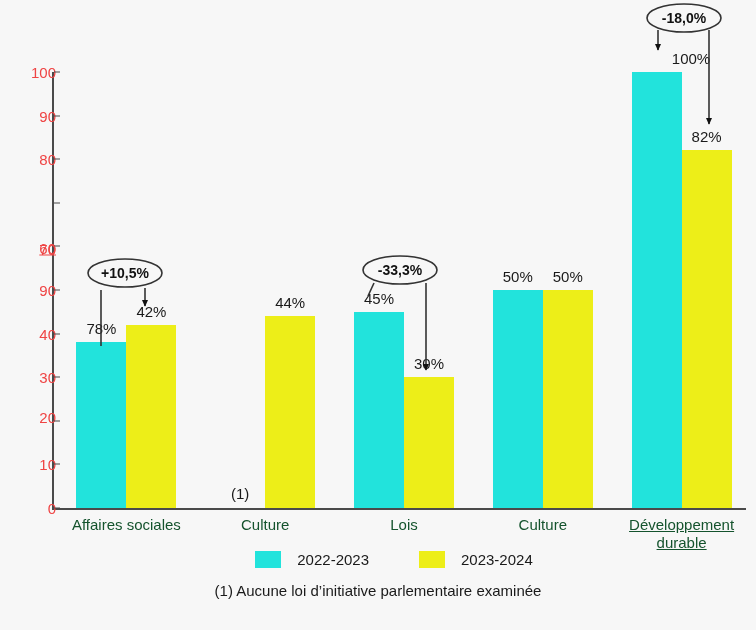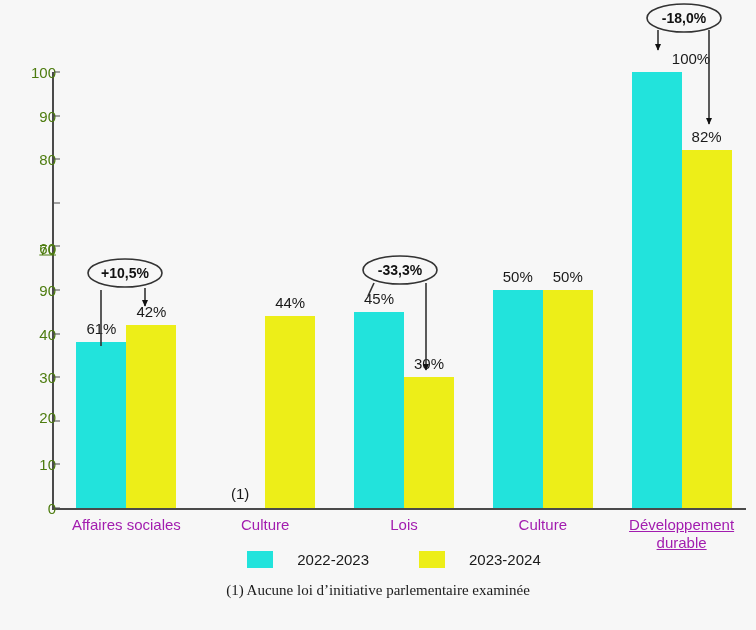--- a/index.html
+++ b/index.html
@@ -44,21 +44,21 @@
     height: 2px;
     background: #4a4a4a;
   }
   .ytick {
     position: absolute;
     left: -42px;
     width: 46px;
     text-align: right;
     font-size: 15px;
     line-height: 15px;
-    color: #4d7c0f;
+    color: #ef4444;
     transform: translateY(-50%);
   }
   .ytick-mark {
     position: absolute;
     left: 2px;
     width: 6px;
     height: 1px;
     background: #4a4a4a;
     transform: translateY(-50%);
   }
@@ -75,21 +75,21 @@
     line-height: 15px;
     color: #1a1a1a;
     text-align: center;
     white-space: nowrap;
     transform: translateX(-50%);
   }
   .cat-label {
     position: absolute;
     font-size: 15px;
     line-height: 18px;
-    color: #a21caf;
+    color: #14532d;
     text-align: center;
     white-space: nowrap;
     transform: translateX(-50%);
   }
   .footnote-mark {
     position: absolute;
     font-size: 15px;
     line-height: 15px;
     color: #1a1a1a;
     transform: translateX(-50%);
@@ -115,21 +115,21 @@
     top: 551px;
     width: 756px;
     display: flex;
     justify-content: center;
     align-items: center;
     gap: 18px;
   }
   .legend-item {
     display: flex;
     align-items: center;
-    gap: 24px;
+    gap: 16px;
     padding-left: 32px;
   }
   .legend-swatch {
     width: 26px;
     height: 17px;
     display: block;
   }
   .legend-swatch.s1 { background: #22e3dc; }
   .legend-swatch.s2 { background: #edee18; }
   .legend-label {
@@ -142,21 +142,21 @@
   .footnote {
     position: absolute;
     left: 0;
     top: 580px;
     width: 756px;
     text-align: center;
     font-size: 15px;
     line-height: 21px;
     color: #1a1a1a;
   }
-  .footnote div { white-space: nowrap; font-family: Liberation Serif, serif; }
+  .footnote div { white-space: nowrap; }
 </style>
 </head>
 <body>
 
 <div id="chart-root">
 
   <div class="plot-area">
     <div class="axis-line-y"></div>
     <div class="axis-line-x"></div>
     <div id="yticks">
@@ -188,21 +188,21 @@
         <div class="bar s2" style="left: 74.4px; width: 50px; height: 183.12px; bottom: 2px; background: rgb(237, 238, 24);"></div>
         <div class="bar s2" style="left: 213.2px; width: 50px; height: 191.84px; bottom: 2px; background: rgb(237, 238, 24);"></div>
         <div class="bar s1" style="left: 302px; width: 50px; height: 196.2px; bottom: 2px; background: rgb(34, 227, 220);"></div>
         <div class="bar s2" style="left: 352px; width: 50px; height: 130.8px; bottom: 2px; background: rgb(237, 238, 24);"></div>
         <div class="bar s1" style="left: 440.8px; width: 50px; height: 218px; bottom: 2px; background: rgb(34, 227, 220);"></div>
         <div class="bar s2" style="left: 490.8px; width: 50px; height: 218px; bottom: 2px; background: rgb(237, 238, 24);"></div>
         <div class="bar s1" style="left: 579.6px; width: 50px; height: 436px; bottom: 2px; background: rgb(34, 227, 220);"></div>
         <div class="bar s2" style="left: 629.6px; width: 50px; height: 357.52px; bottom: 2px; background: rgb(237, 238, 24);"></div>
       </div>
     <div id="barlabels">
-        <div class="bar-label" style="left: 49.4px; top: 259.32px;">61%</div>
+        <div class="bar-label" style="left: 49.4px; top: 259.32px;">78%</div>
         <div class="bar-label" style="left: 99.4px; top: 241.88px;">42%</div>
         <div class="footnote-mark" style="left: 188.2px; top: 424px;">(1)</div>
         <div class="bar-label" style="left: 238.2px; top: 233.16px;">44%</div>
         <div class="bar-label" style="left: 327px; top: 228.8px;">45%</div>
         <div class="bar-label" style="left: 377px; top: 294.2px;">30%</div>
         <div class="bar-label" style="left: 465.8px; top: 207px;">50%</div>
         <div class="bar-label" style="left: 515.8px; top: 207px;">50%</div>
         <div class="bar-label" style="left: 639px; top: -11px;">100%</div>
         <div class="bar-label" style="left: 654.6px; top: 67.48px;">82%</div>
       </div>

